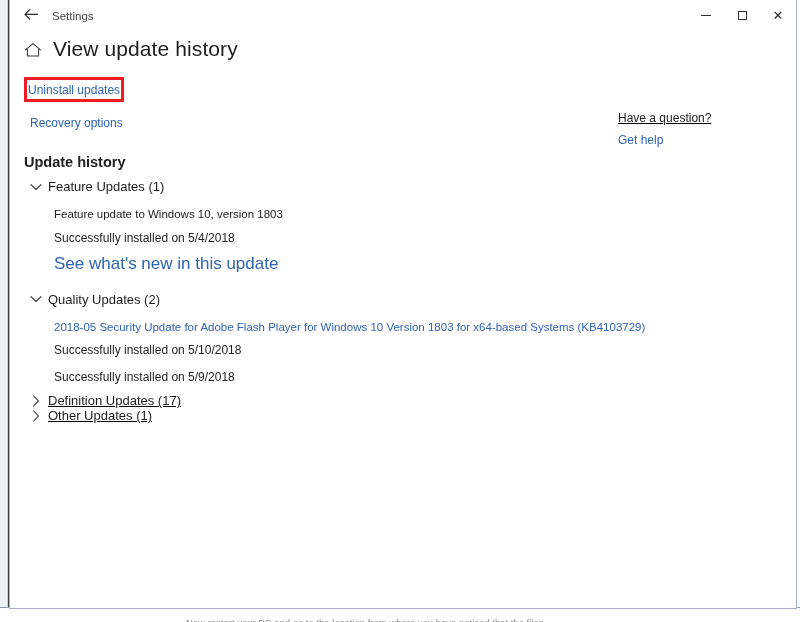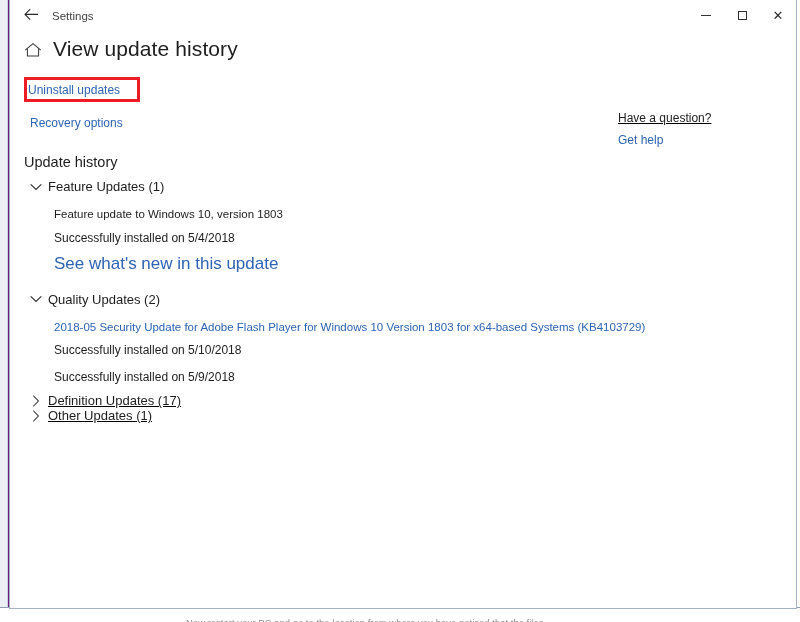--- a/index.html
+++ b/index.html
@@ -13,21 +13,21 @@
     overflow: hidden;
     font-family: "Liberation Sans", sans-serif;
     -webkit-font-smoothing: antialiased;
   }
 
   
   #page {
     position: relative;
     width: 644px;
     height: 622px;
-    background: #701a75;
+    background: #404040;
   }
   .behind-strip {
     position: absolute;
     left: 0;
     top: 0;
     width: 8px;
     height: 622px;
     background: #eceff4;
     border-right: 1px solid #c9d2dd;
     box-sizing: border-box;
@@ -164,21 +164,21 @@
   }
   .link {
     color: #2d64b3;
     font-size: 12px;
     display: inline-block;
     cursor: default;
   }
   .uninstall-wrap {
     position: relative;
     display: inline-block;
-    padding: 3px 20px 4px 4px;
+    padding: 3px 4px 4px 4px;
     margin-left: -4px;
   }
   .redbox {
     position: absolute;
     left: 0;
     top: 0;
     right: 0;
     bottom: 0;
     border: 3px solid #ee1c25;
     box-sizing: border-box;
@@ -205,20 +205,21 @@
     color: #2d64b3;
     display: inline-block;
     cursor: default;
   }
 
   .section-title {
     margin-top: 23px;
     padding-left: 14px;
     font-size: 14.5px;
     color: #1d1d1d;
+    font-weight: bold;
   }
 
   .group {
     margin-top: 9px;
   }
   .group-header {
     display: flex;
     align-items: center;
     padding-left: 18px;
     cursor: default;

